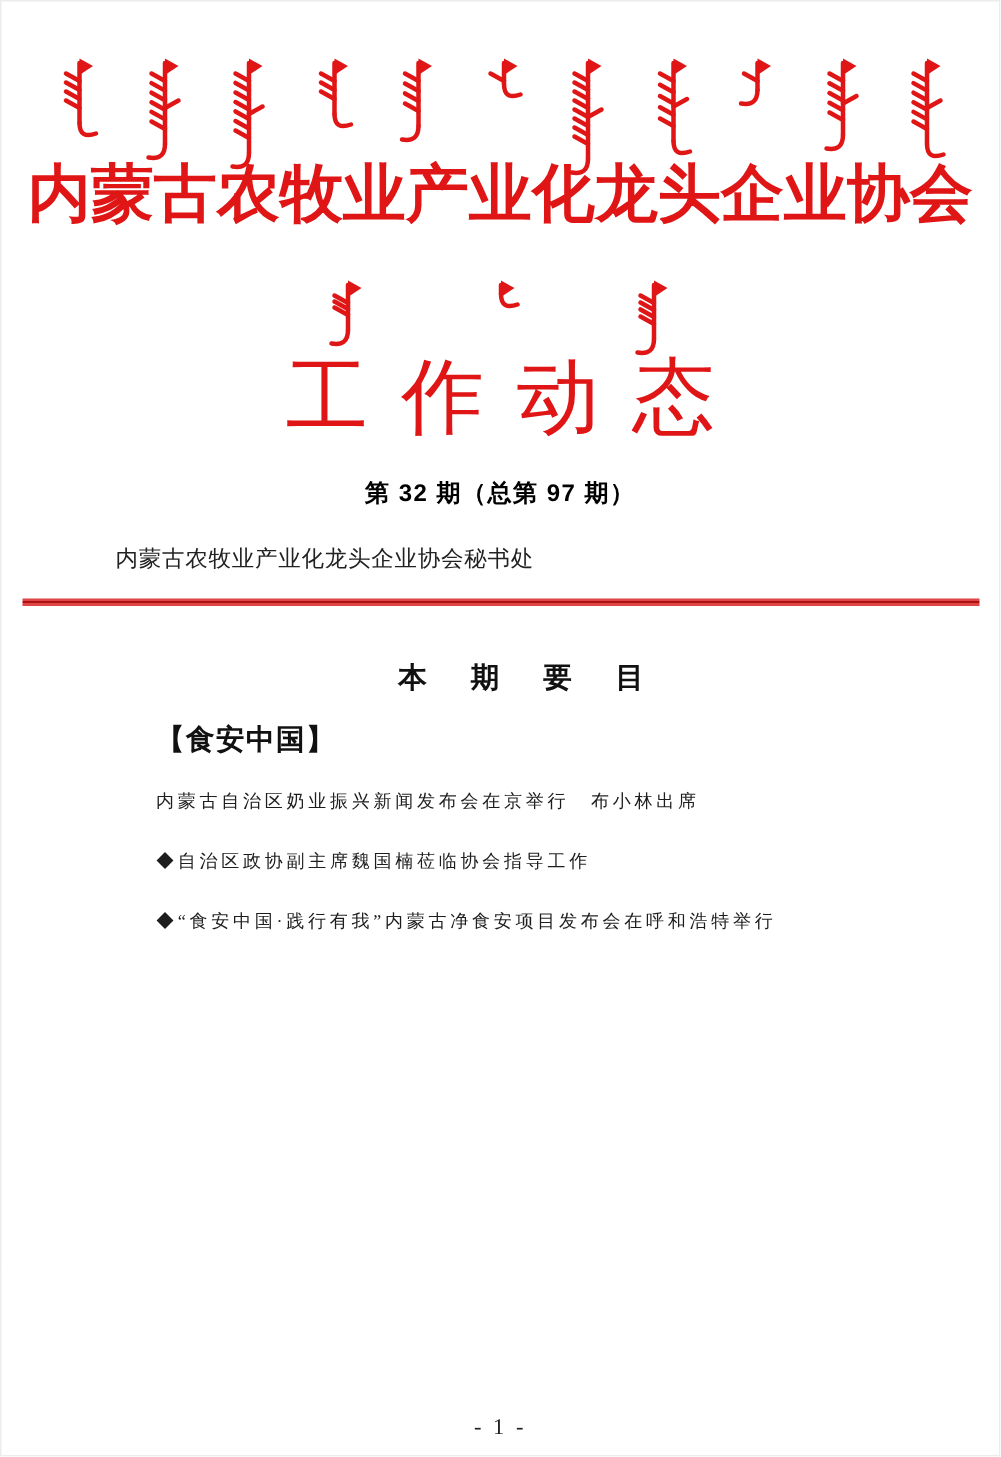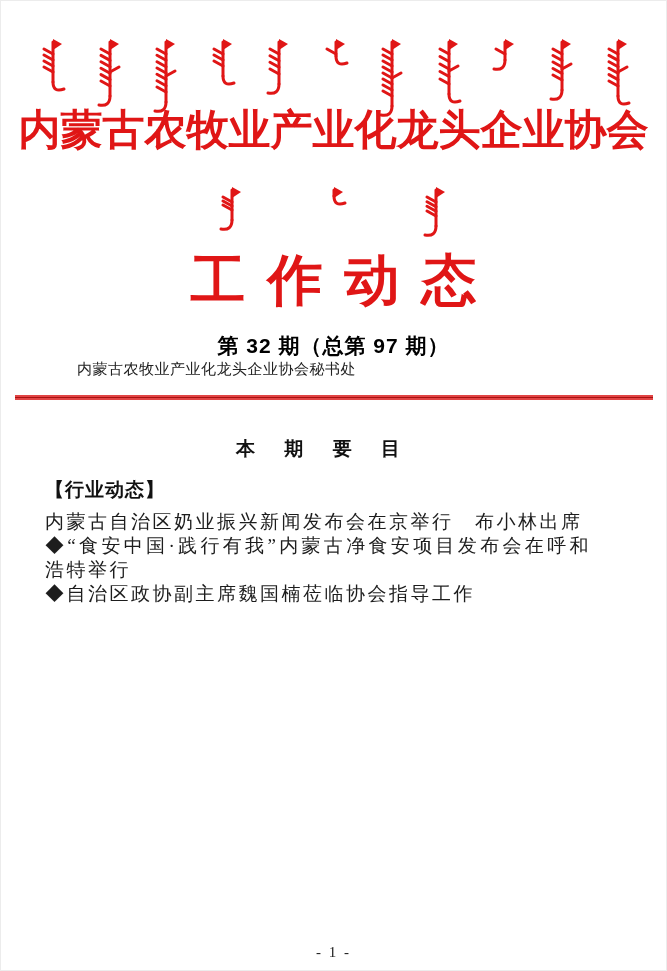--- a/index.html
+++ b/index.html
@@ -19,51 +19,51 @@
     display:flex; justify-content:center; gap:76px; align-items:flex-start;
   }
   .mong-word { display:block; line-height:0; }
   
   .org-title {
     margin:0; margin-top:-4px; text-align:center;
     font-size:42px; line-height:52px; font-weight:bold; color:var(--red);
     font-family:"Liberation Serif", serif; letter-spacing:0px; white-space:nowrap;
   }
   .bulletin-title {
-    margin:16px; text-align:center; font-size:55px; line-height:58px;
-    font-weight:bold; color:var(--red);
+    margin:0; text-align:center; font-size:55px; line-height:58px;
+    font-weight:normal; color:var(--red);
     letter-spacing:22px; text-indent:22px; white-space:nowrap;
   }
   .issue-line {
-    margin-top:24px; text-align:center; font-size:21px; line-height:24px;
+    margin-top:24px; text-align:center; font-size:16px; line-height:24px;
     font-weight:bold; color:#000;
     font-family:"Liberation Sans", sans-serif; letter-spacing:1px;
   }
   .publisher-row {
-    padding:0 70px 0 77px; display:flex;
+    margin-top:20px; padding:0 70px 0 77px; display:flex;
     justify-content:space-between; align-items:baseline;
     font-size:15px; line-height:22px; color:#222; letter-spacing:0.5px;
   }
   .red-rule {
     margin:15px 14px 0 15px; height:5px;
     background:linear-gradient(to bottom,#e14444 0%,#e14444 38%,#a81212 38%,#a81212 62%,#e14444 62%,#e14444 100%);
   }
   
-  .toc { margin:36px 76px 0 45px; color:var(--ink); }
+  .toc { margin:36px 76px 0 104px; color:var(--ink); }
   .toc-heading {
     text-align:center; font-size:19px; line-height:26px; font-weight:bold;
     color:#111; font-family:"Liberation Sans", sans-serif;
     letter-spacing:12px; text-indent:12px;
   }
   .toc-label {
     margin-top:8px; font-size:19px; line-height:40px; font-weight:bold;
     color:#111; font-family:"Liberation Sans", sans-serif; letter-spacing:1px;
   }
   .toc-item {
-    margin:0; font-size:19px; line-height:24px; color:var(--ink);
+    margin:0; font-size:12px; line-height:40px; color:var(--ink);
     letter-spacing:2.5px; text-align:justify;
     font-family:"Liberation Serif", serif;
   }
   .page-number {
     position:absolute; left:0; right:0; bottom:10px; text-align:center;
     font-size:15px; color:#222; letter-spacing:2px;
   }
 </style>
 </head>
 <body>
@@ -245,21 +245,21 @@
 
   <div class="publisher-row">
     <span>内蒙古农牧业产业化龙头企业协会秘书处</span>
   </div>
 
   <div class="red-rule"></div>
 
   <div class="toc">
     <div class="toc-heading">本 期 要 目</div>
 
-    <div class="toc-label">【行业动态】</div>
+    <div class="toc-label">【食安中国】</div>
     <p class="toc-item">内蒙古自治区奶业振兴新闻发布会在京举行　布小林出席</p>
 
+    <p class="toc-item">◆自治区政协副主席魏国楠莅临协会指导工作</p>
     <p class="toc-item">◆“食安中国·践行有我”内蒙古净食安项目发布会在呼和浩特举行</p>
-    <p class="toc-item">◆自治区政协副主席魏国楠莅临协会指导工作</p>
   </div>
 
   <div class="page-number">- 1 -</div>
 </div>
 
 </body></html>

